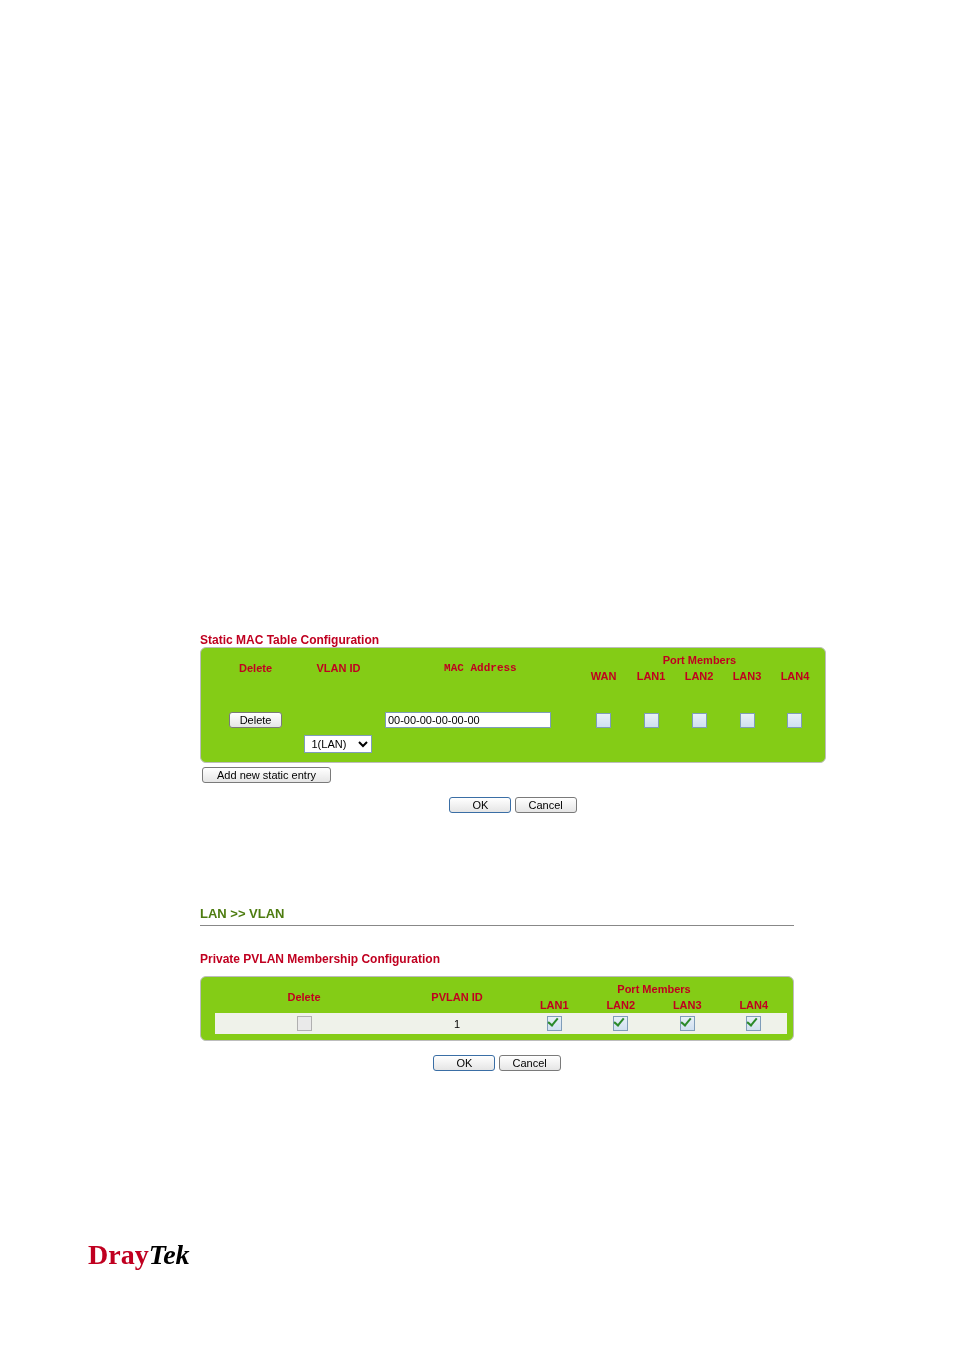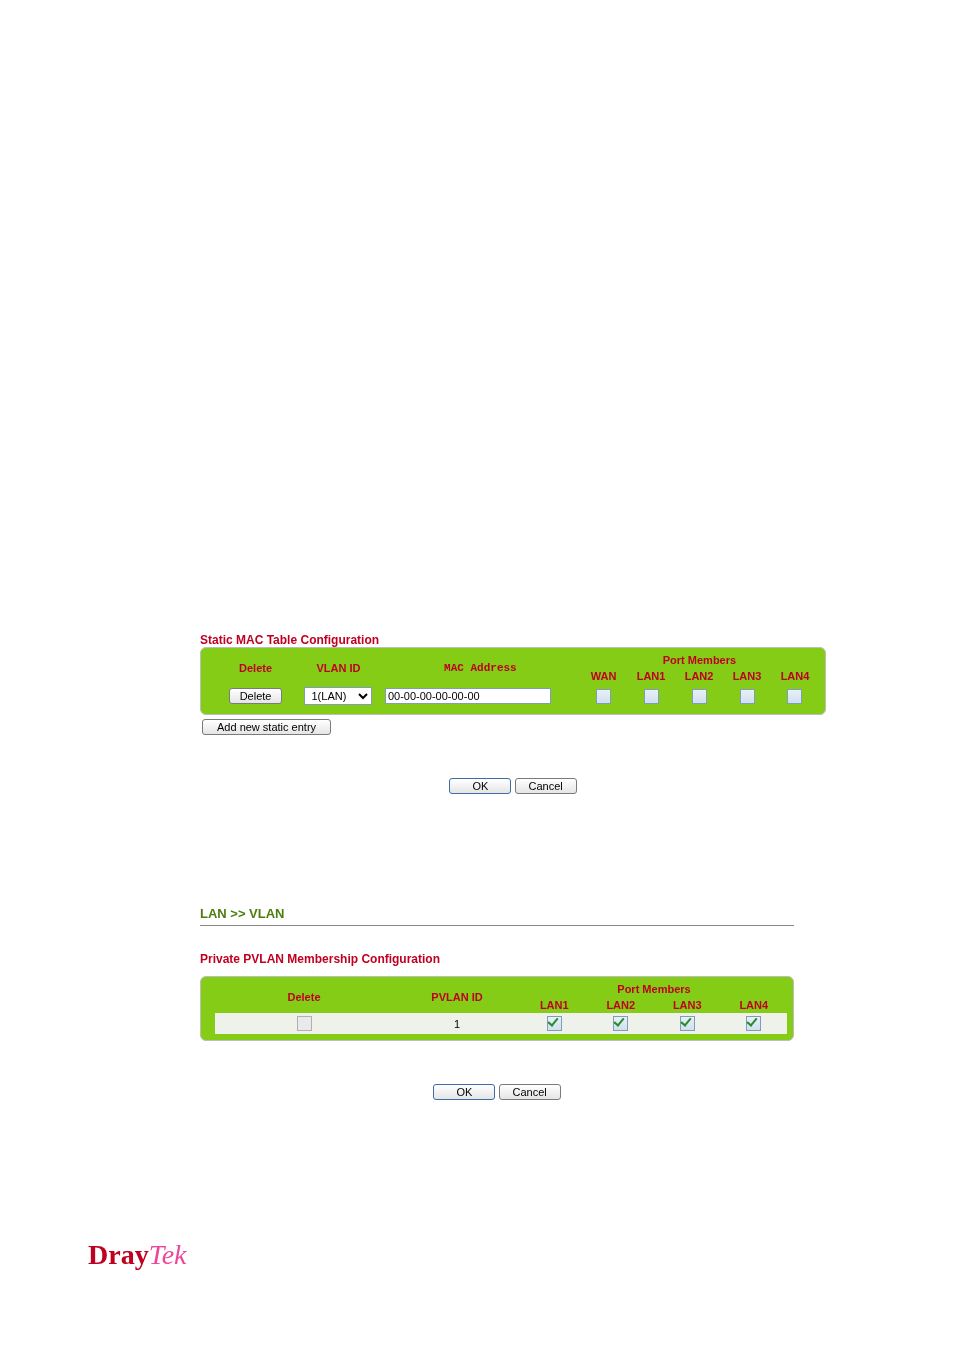--- a/index.html
+++ b/index.html
@@ -73,32 +73,32 @@
   .btn-container-left {
     margin-top: 4px;
     margin-left: 2px;
   }
   .btn-row-center {
     text-align: center;
     margin-top: 14px;
   }
   .primary-btn {
     border: 1px solid #3a6ea5;
-    margin-top: 29px;
   }
   select.input, input.input {
     font-family: inherit;
     font-size: 11px;
     border: 1px solid #7f9db9;
     background: #fff;
     color: #000;
     padding: 1px 2px;
   }
   select.input {
     min-width: 68px;
+    margin-top: 48px;
   }
   input.input.mac {
     width: 160px;
     text-align: left;
   }
   .chk {
     -webkit-appearance: none;
     appearance: none;
     width: 13px;
     height: 13px;
@@ -130,22 +130,22 @@
     position: absolute;
     left: 88px;
     bottom: 80px;
     font-size: 28px;
     color: #c00020;
     font-weight: bold;
     font-family: Georgia, 'Times New Roman', serif;
   }
   .logo .tek {
     font-style: italic;
-    font-weight: normal;
-    color: #ec4899;
+    font-weight: bold;
+    color: #000000;
     font-family: 'Times New Roman', Times, serif;
   }
   
   .block-static-mac {
     position: absolute;
     left: 200px;
     top: 633px;
     width: 626px;
   }
   .block-vlan {

